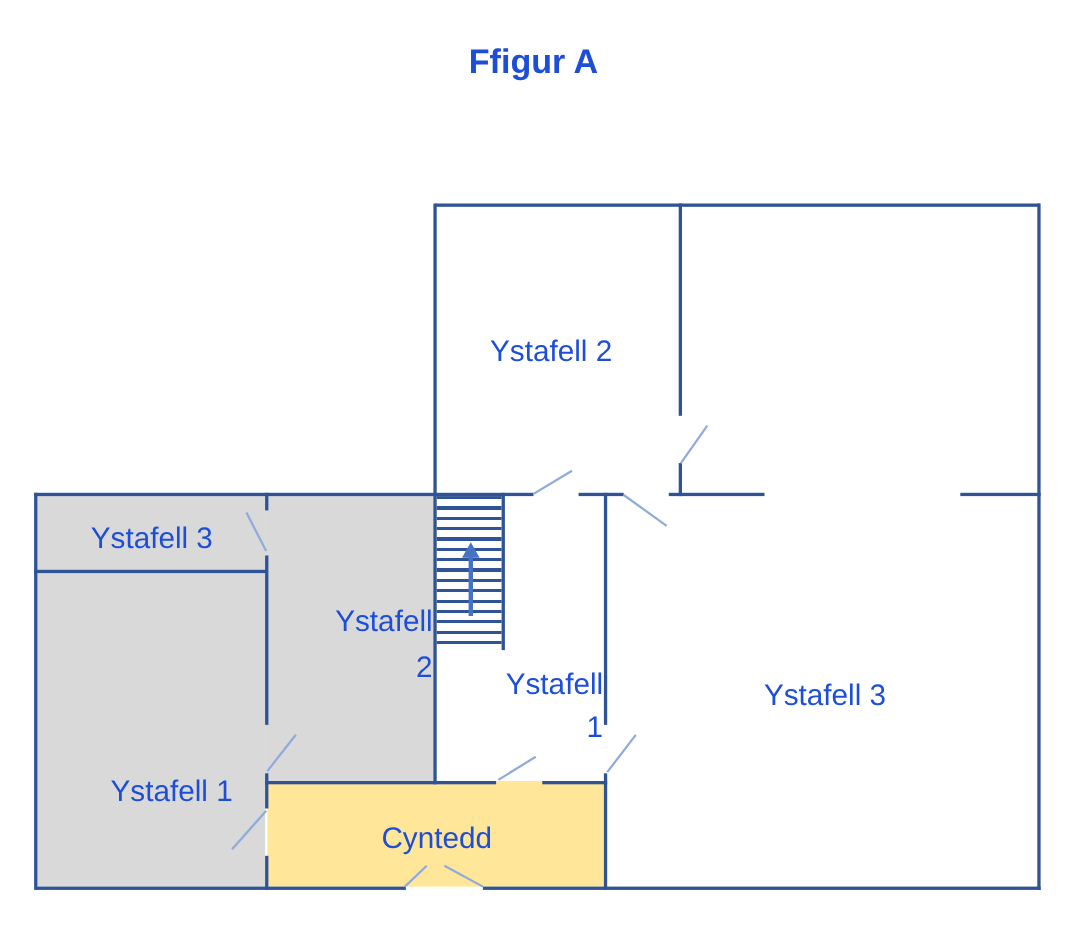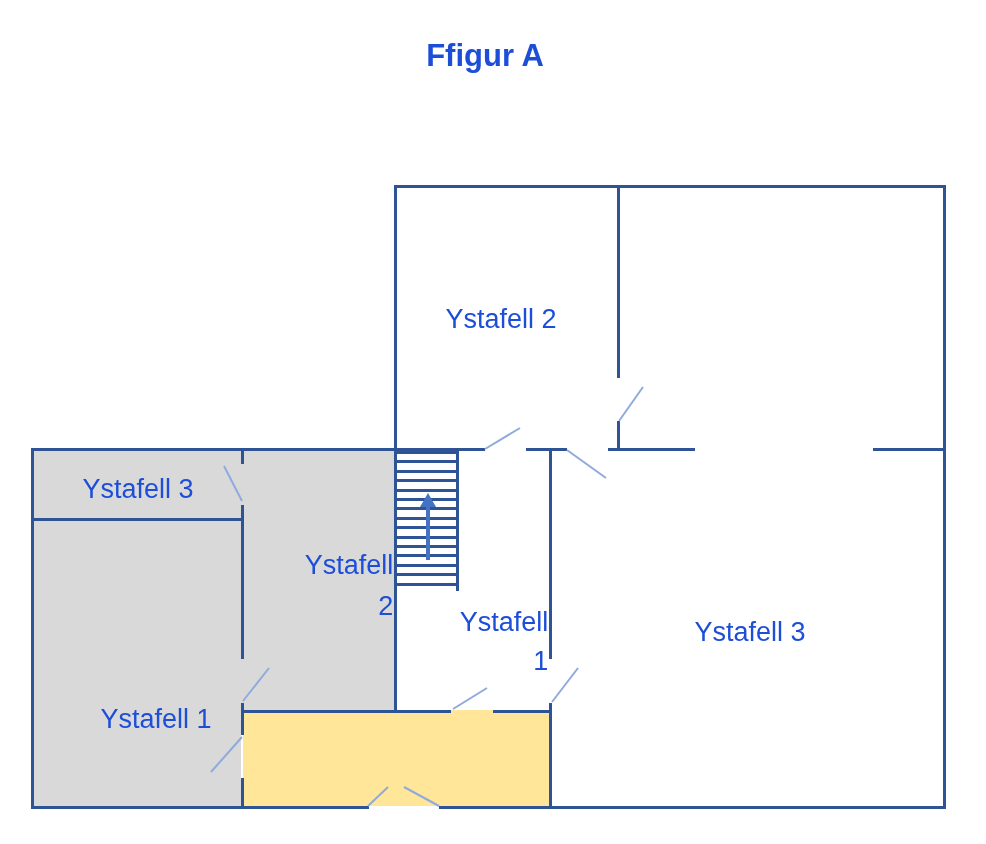--- a/index.html
+++ b/index.html
@@ -92,14 +92,15 @@
   <div class="room-label" style="left:138px;top:489px;">Ystafell 3</div>
   <div class="room-label" style="left:156px;top:688px;margin-top:31px;">Ystafell 1</div>
   <div class="room-label two-line" style="left:321px;top:586px;">
     <div>Ystafell</div>
     <div>2</div>
   </div>
   <div class="room-label two-line" style="left:476px;top:642px;line-height:39px;">
     <div>Ystafell</div>
     <div>1</div>
   </div>
+  <div class="room-label" style="left:397px;top:762px;">Cyntedd</div>
 
 </div>
 
 </body></html>

